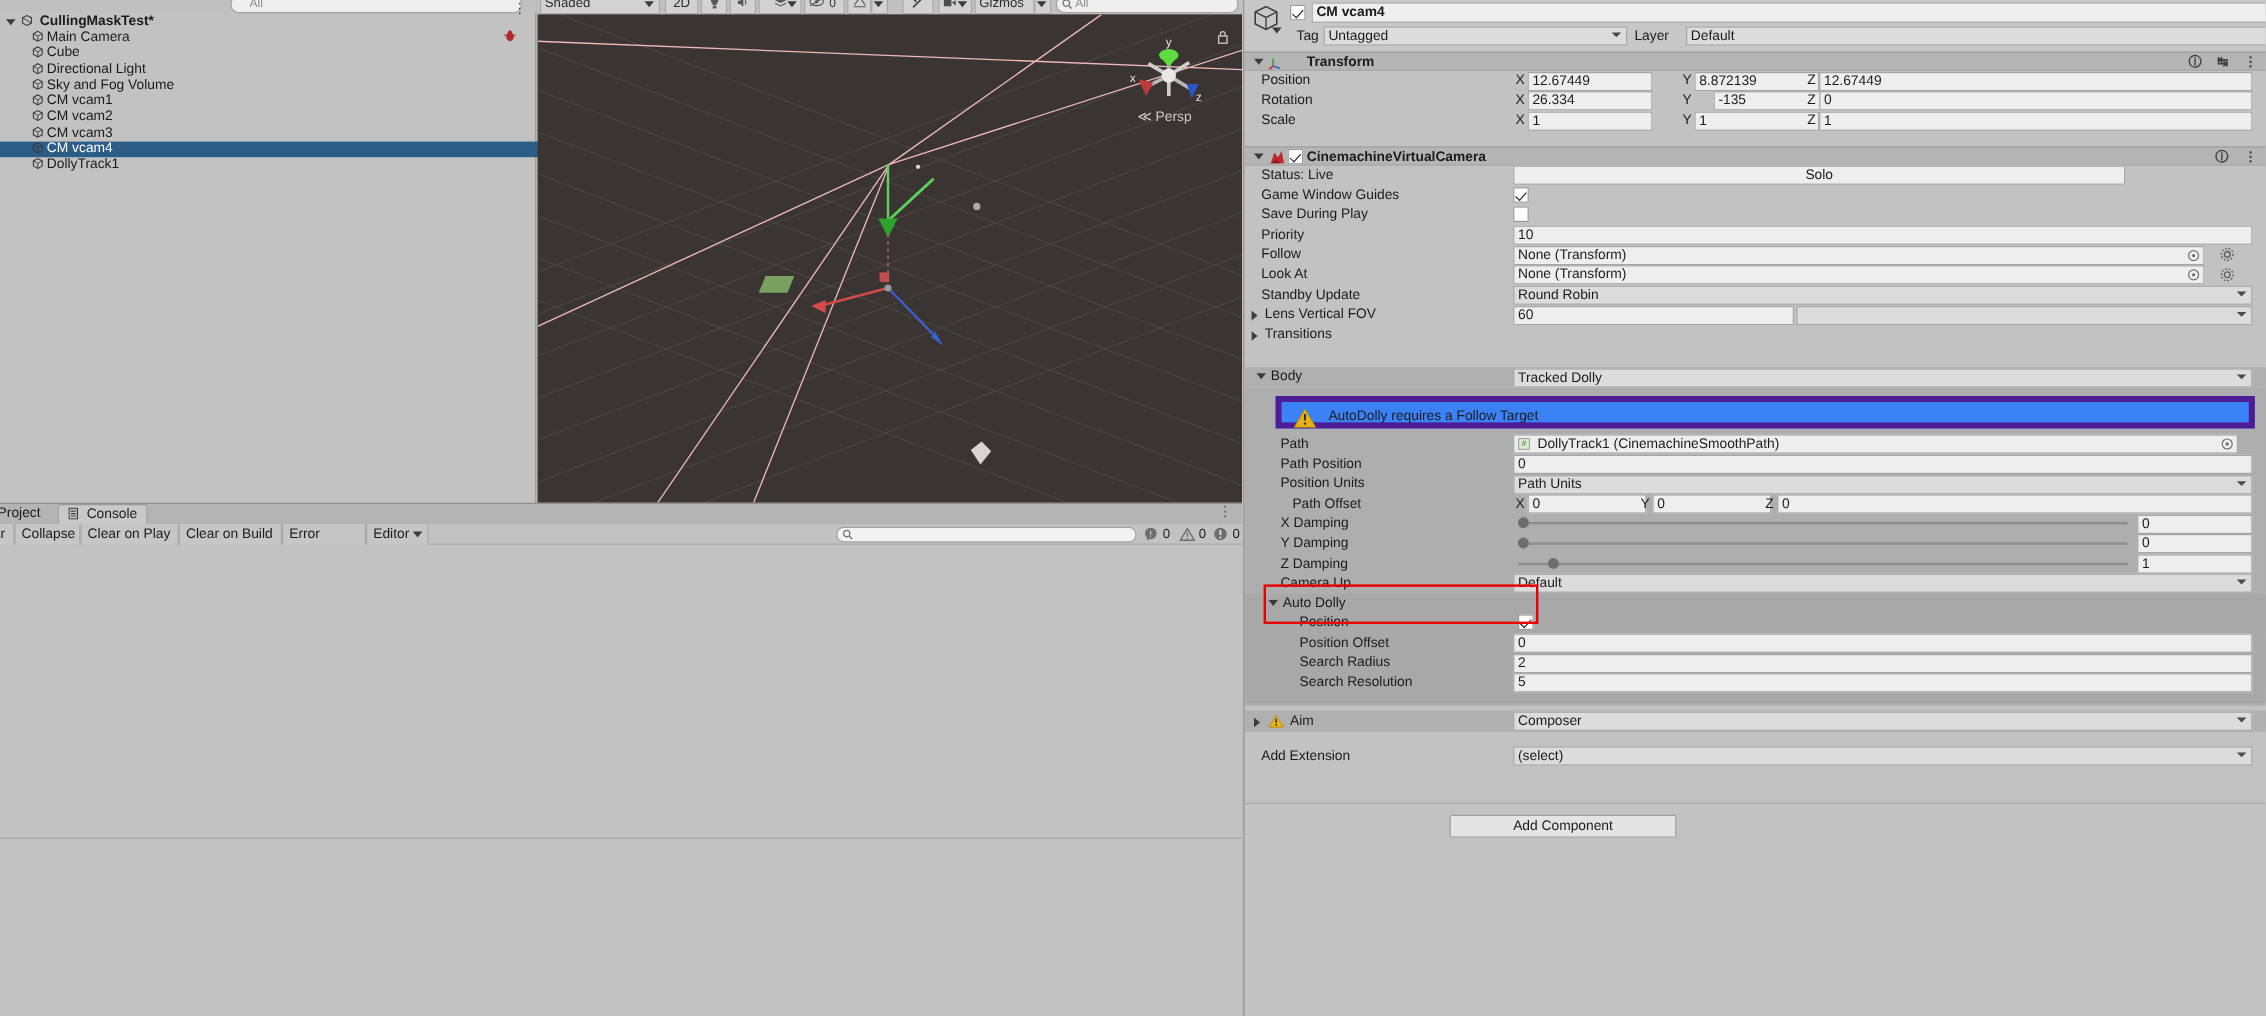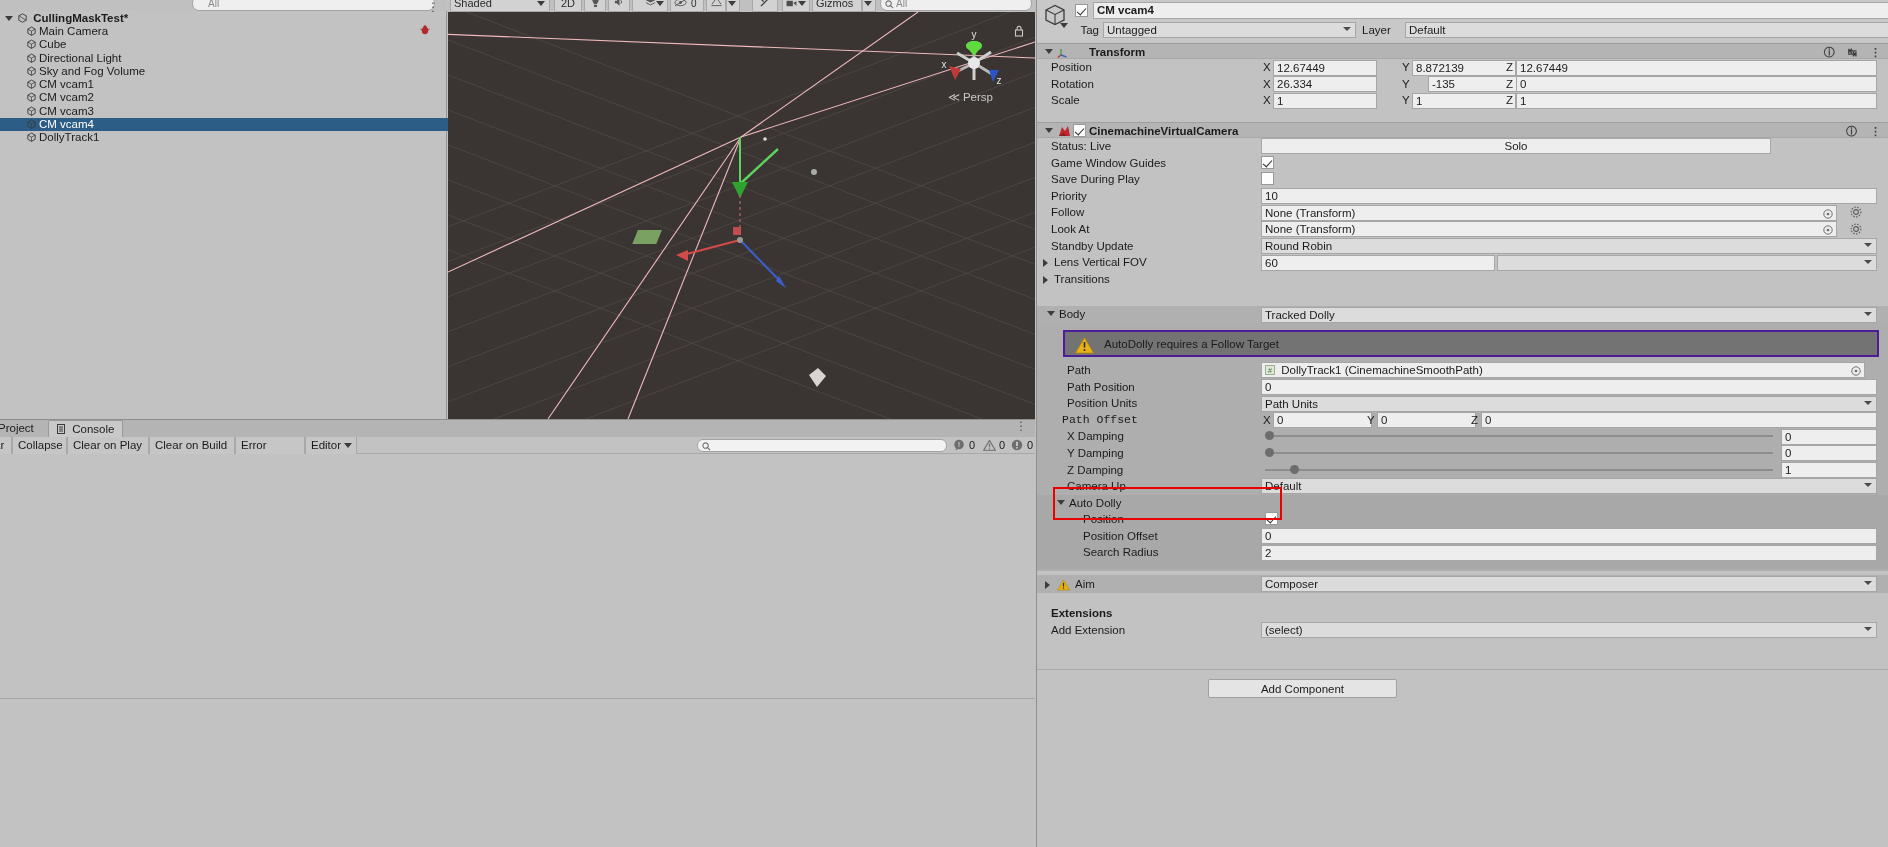--- a/index.html
+++ b/index.html
@@ -657,21 +657,21 @@
       <div class="sect-bar" style="margin-top:19px;">
         <span class="tw tri"></span>
         <span class="lbl">Body</span>
         <span class="drop" style="position:absolute;left:224px;top:0.4px;width:616px;">
           <span>Tracked Dolly</span>
           <span class="arw"></span>
         </span>
       </div>
 
       <div class="subsect" style="padding-top:4px;padding-bottom:2px;">
-        <div style="position:relative;margin:3px 10px 5px 26px;height:27px;background:#737373;border:2px solid #4c1d95;">
+        <div style="position:relative;margin:3px 10px 5px 26px;height:27px;background:#3b82f6;border:5px solid #4c1d95;">
           <span style="position:absolute;left:10px;top:5px;">
             <svg width="19" height="17" viewBox="0 0 19 17">
                 <path d="M9.5 0.8 L18.4 16 L0.6 16 Z" fill="#e8b215" stroke="#b88b0a" stroke-width="0.8"></path>
                 <line x1="9.5" y1="5" x2="9.5" y2="10.5" stroke="#2a2a2a" stroke-width="1.6"></line>
                 <circle cx="9.5" cy="13" r="1" fill="#2a2a2a"></circle>
               </svg>
           </span>
           <span style="position:absolute;left:39px;top:6px;font-size:11.5px;">AutoDolly requires a Follow Target</span>
         </div>
 
@@ -698,21 +698,21 @@
 
         <div class="prow">
           <span class="plabel" style="left:30px;">Position Units</span>
           <span class="drop" style="position:absolute;left:224px;top:0.4px;width:616px;">
             <span>Path Units</span>
             <span class="arw"></span>
           </span>
         </div>
 
         <div class="prow">
-          <span class="plabel" style="left:25px;font-family:Liberation Mono, monospace;">Path Offset</span>
+          <span class="plabel" style="left:40px;">Path Offset</span>
           <span class="axl" style="left:226px;">X</span>
           <span class="fld xyz" style="left:236px;width:99px;">
             <span>0</span>
           </span>
           <span class="axl" style="left:330px;">Y</span>
           <span class="fld xyz" style="left:340px;width:99px;">
             <span>0</span>
           </span>
           <span class="axl" style="left:434px;">Z</span>
           <span class="fld xyz" style="left:444px;width:396px;">
@@ -764,20 +764,26 @@
           <span class="fld" style="position:absolute;left:224px;top:0.4px;width:616px;">
             <span>0</span>
           </span>
         </div>
         <div class="prow" style="background:#a8a8a8;">
           <span class="plabel" style="left:46px;">Search Radius</span>
           <span class="fld" style="position:absolute;left:224px;top:0.4px;width:616px;">
             <span>2</span>
           </span>
         </div>
+        <div class="prow" style="background:#a8a8a8;">
+          <span class="plabel" style="left:46px;">Search Resolution</span>
+          <span class="fld" style="position:absolute;left:224px;top:0.4px;width:616px;">
+            <span>5</span>
+          </span>
+        </div>
         <div style="height:8px;background:#a8a8a8;"></div>
       </div>
 
       <div class="sect-bar" style="margin-top:4px;height:18px;line-height:18px;">
         <span class="tri-r" style="position:absolute;left:8px;top:6px;"></span>
         <span style="position:absolute;left:20px;top:3px;">
           <svg width="13" height="12" viewBox="0 0 14 12">
               <path d="M7 0.6 L13.5 11.4 L0.5 11.4 Z" fill="#e8b215" stroke="#b88b0a" stroke-width="0.7"></path>
               <line x1="7" y1="3.6" x2="7" y2="7.6" stroke="#2a2a2a" stroke-width="1.3"></line>
               <circle cx="7" cy="9.3" r="0.8" fill="#2a2a2a"></circle>
@@ -785,23 +791,20 @@
         </span>
         <span class="lbl" style="left:38px;">Aim</span>
         <span class="drop" style="position:absolute;left:224px;top:1px;width:616px;">
           <span>Composer</span>
           <span class="arw"></span>
         </span>
       </div>
 
 
       <div style="height:12px;"></div>
-      <div class="prow" style="font-weight:bold;">
-        <span class="plabel">Extensions</span>
-      </div>
       <div class="prow">
         <span class="plabel">Add Extension</span>
         <span class="drop" style="position:absolute;left:224px;top:0.4px;width:616px;">
           <span>(select)</span>
           <span class="arw"></span>
         </span>
       </div>
     </div>
 
     <div id="insp-bottom-sep" style="left:0;top:669px;width:852px;"></div>

